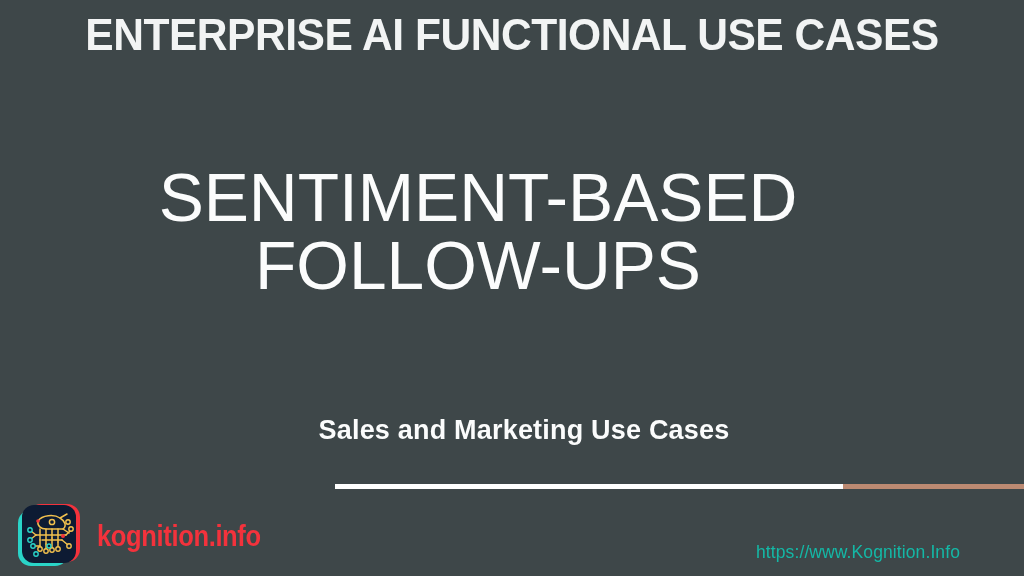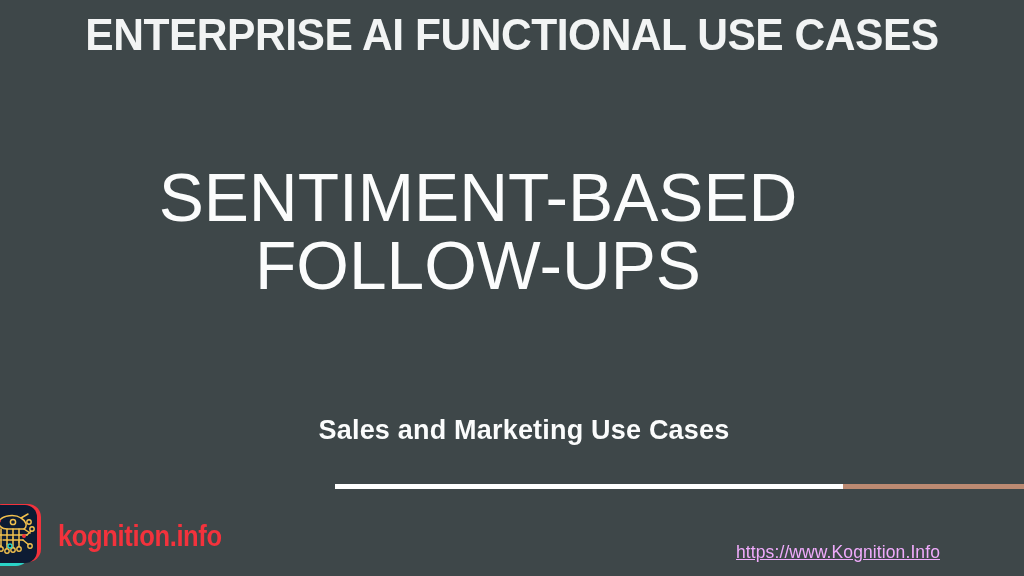--- a/index.html
+++ b/index.html
@@ -92,27 +92,26 @@
   }
   .rule-tan {
     flex: 1 1 auto;
     height: 100%;
     background: #bc8a72;
   }
 
   
   .logo {
     position: absolute;
-    left: 24px;
+    left: 16px;
     top: 500px;
     width: 220px;
     height: 72px;
     display: flex;
     align-items: center;
-    justify-content: flex-end;
   }
   .logo-mark {
     position: relative;
     width: 68px;
     height: 68px;
     flex: 0 0 auto;
   }
   .logo-mark svg {
     display: block;
   }
@@ -125,30 +124,29 @@
     line-height: 30px;
     letter-spacing: -0.4px;
     transform: scaleX(0.88);
     transform-origin: 0% 50%;
     white-space: nowrap;
   }
 
   
   .footer-url {
     position: absolute;
-    right: 84px;
+    right: 64px;
     top: 541px;
-    color: #f0abfc;
+    color: #14b8a6;
     font-family: "Liberation Sans", sans-serif;
     font-weight: 400;
     font-size: 17.5px;
     line-height: 22px;
     letter-spacing: 0.1px;
     white-space: nowrap;
-    text-decoration: underline;
   }
 </style>
 </head>
 <body>
 
 <div class="slide">
 
   <div class="eyebrow">ENTERPRISE AI FUNCTIONAL USE CASES</div>
 
   <div class="title-block">

